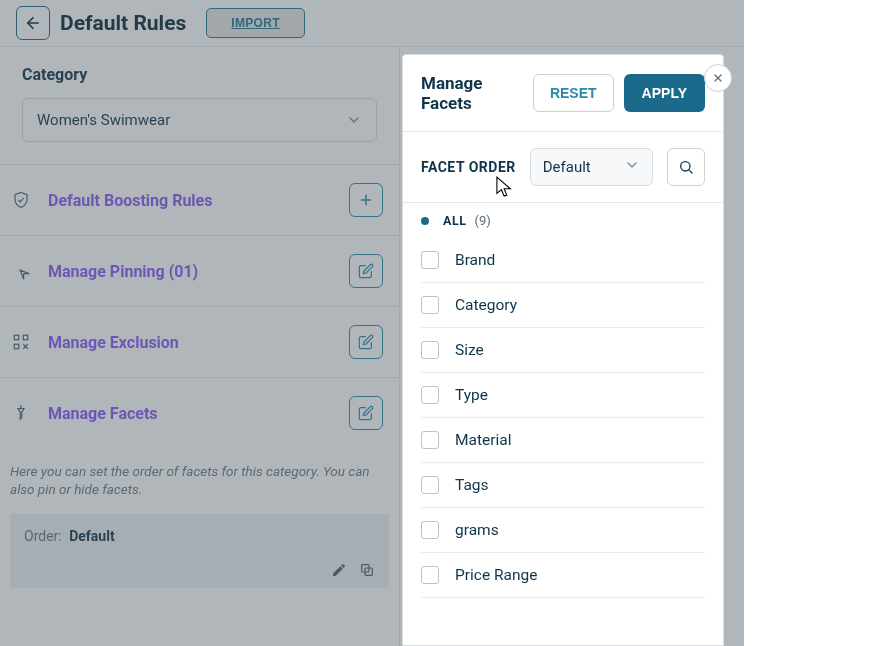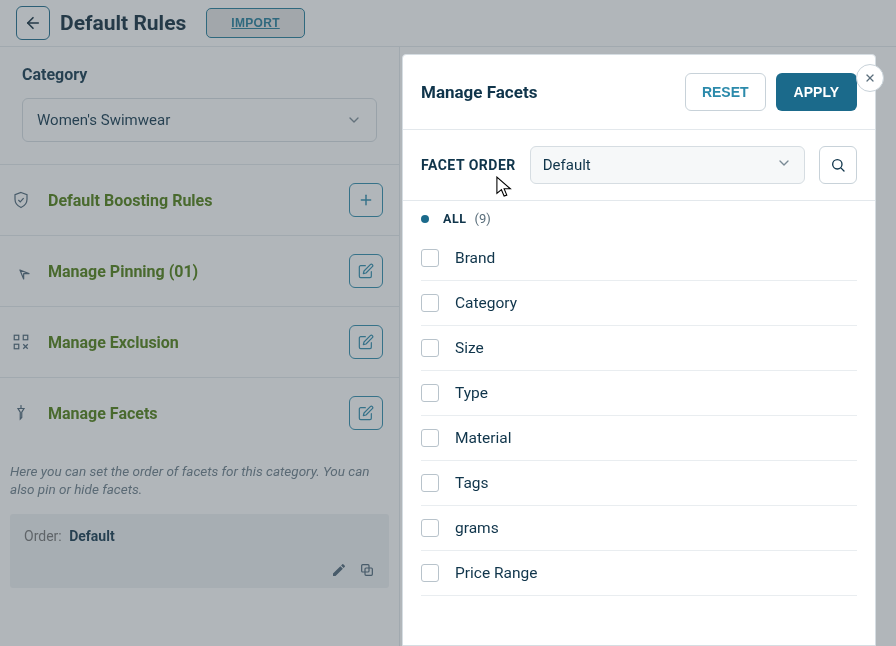--- a/index.html
+++ b/index.html
@@ -1,19 +1,19 @@
 <!DOCTYPE html>
 <html><head>
 <meta charset="utf-8">
 <style>
   * { box-sizing: border-box; margin: 0; padding: 0; }
   html, body { width: 896px; height: 646px; overflow: hidden; font-family: -apple-system, BlinkMacSystemFont, "Segoe UI", Roboto, sans-serif; }
   body { position: relative; background: #fff; color: #0e2a3b; }
 
-  .page { width: 896px; height: 646px; position: relative; }
+  .page { width: 744px; height: 646px; position: relative; }
 
   
   .topbar { height: 46px; display: flex; align-items: center; padding: 0 16px; gap: 10px; }
   .back-btn { width: 34px; height: 34px; border: 1px solid #1b6a8b; border-radius: 6px; display: flex; align-items: center; justify-content: center; color: #0e2a3b; background: #fff; cursor: pointer; }
   .page-title { font-size: 21px; font-weight: 700; color: #0e2a3b; }
   .import-btn { height: 30px; padding: 0 24px; border: 1px solid #1f7a98; color: #1f7a98; background: #e5e5e5; border-radius: 5px; font-size: 12px; font-weight: 700; margin-left: 10px; cursor: pointer; letter-spacing: 0.3px; text-decoration: underline; }
 
   
   .content { position: relative; height: 600px; border-top: 1px solid #e3e8ec; display: flex; }
   .left { width: 400px; border-right: 1px solid #e3e8ec; }
@@ -23,21 +23,21 @@
   .cat-section { padding: 18px 22px 22px 22px; border-bottom: 1px solid #e3e8ec; }
   .cat-label { font-size: 16px; font-weight: 700; color: #10354b; margin-bottom: 14px; }
   .select-like { border: 1px solid #d6dde2; border-radius: 6px; background: #fff; height: 44px; display: flex; align-items: center; justify-content: space-between; padding: 0 14px; cursor: pointer; }
   .select-like .sel-text { font-size: 15px; color: #10354b; }
   .chev svg { display:block; }
 
   
   .rule-row { display: flex; align-items: center; justify-content: space-between; padding: 18px 16px 18px 10px; border-bottom: 1px solid #e3e8ec; }
   .rule-left { display: flex; align-items: center; gap: 16px; }
   .rule-icon { width: 22px; display: flex; justify-content: center; color: #4a6375; }
-  .rule-label { font-size: 16px; font-weight: 700; color: #4d7c0f; }
+  .rule-label { font-size: 16px; font-weight: 700; color: #8b5cf6; }
   .add-btn, .edit-btn { width: 34px; height: 34px; border: 1px solid #2b8aab; border-radius: 6px; background: #fff; color: #2b8aab; display: flex; align-items: center; justify-content: center; cursor: pointer; font-size: 18px; }
 
   .facet-desc { padding: 14px 10px 12px 10px; color: #6a7c88; font-size: 13.5px; font-style: italic; line-height: 1.35; }
   .order-box { margin: 4px 10px 0 10px; background: #eef1f3; border-radius: 3px; padding: 14px 14px 10px 14px; }
   .order-line { font-size: 14px; color: #10354b; }
   .order-line .order-key { color: #737373; }
   .order-line .order-val { font-weight: 700; margin-left: 4px; }
   .order-actions { display: flex; justify-content: flex-end; gap: 12px; margin-top: 18px; color: #4a6375; }
   .tiny-icon { width: 16px; height: 16px; cursor: pointer; }
 

